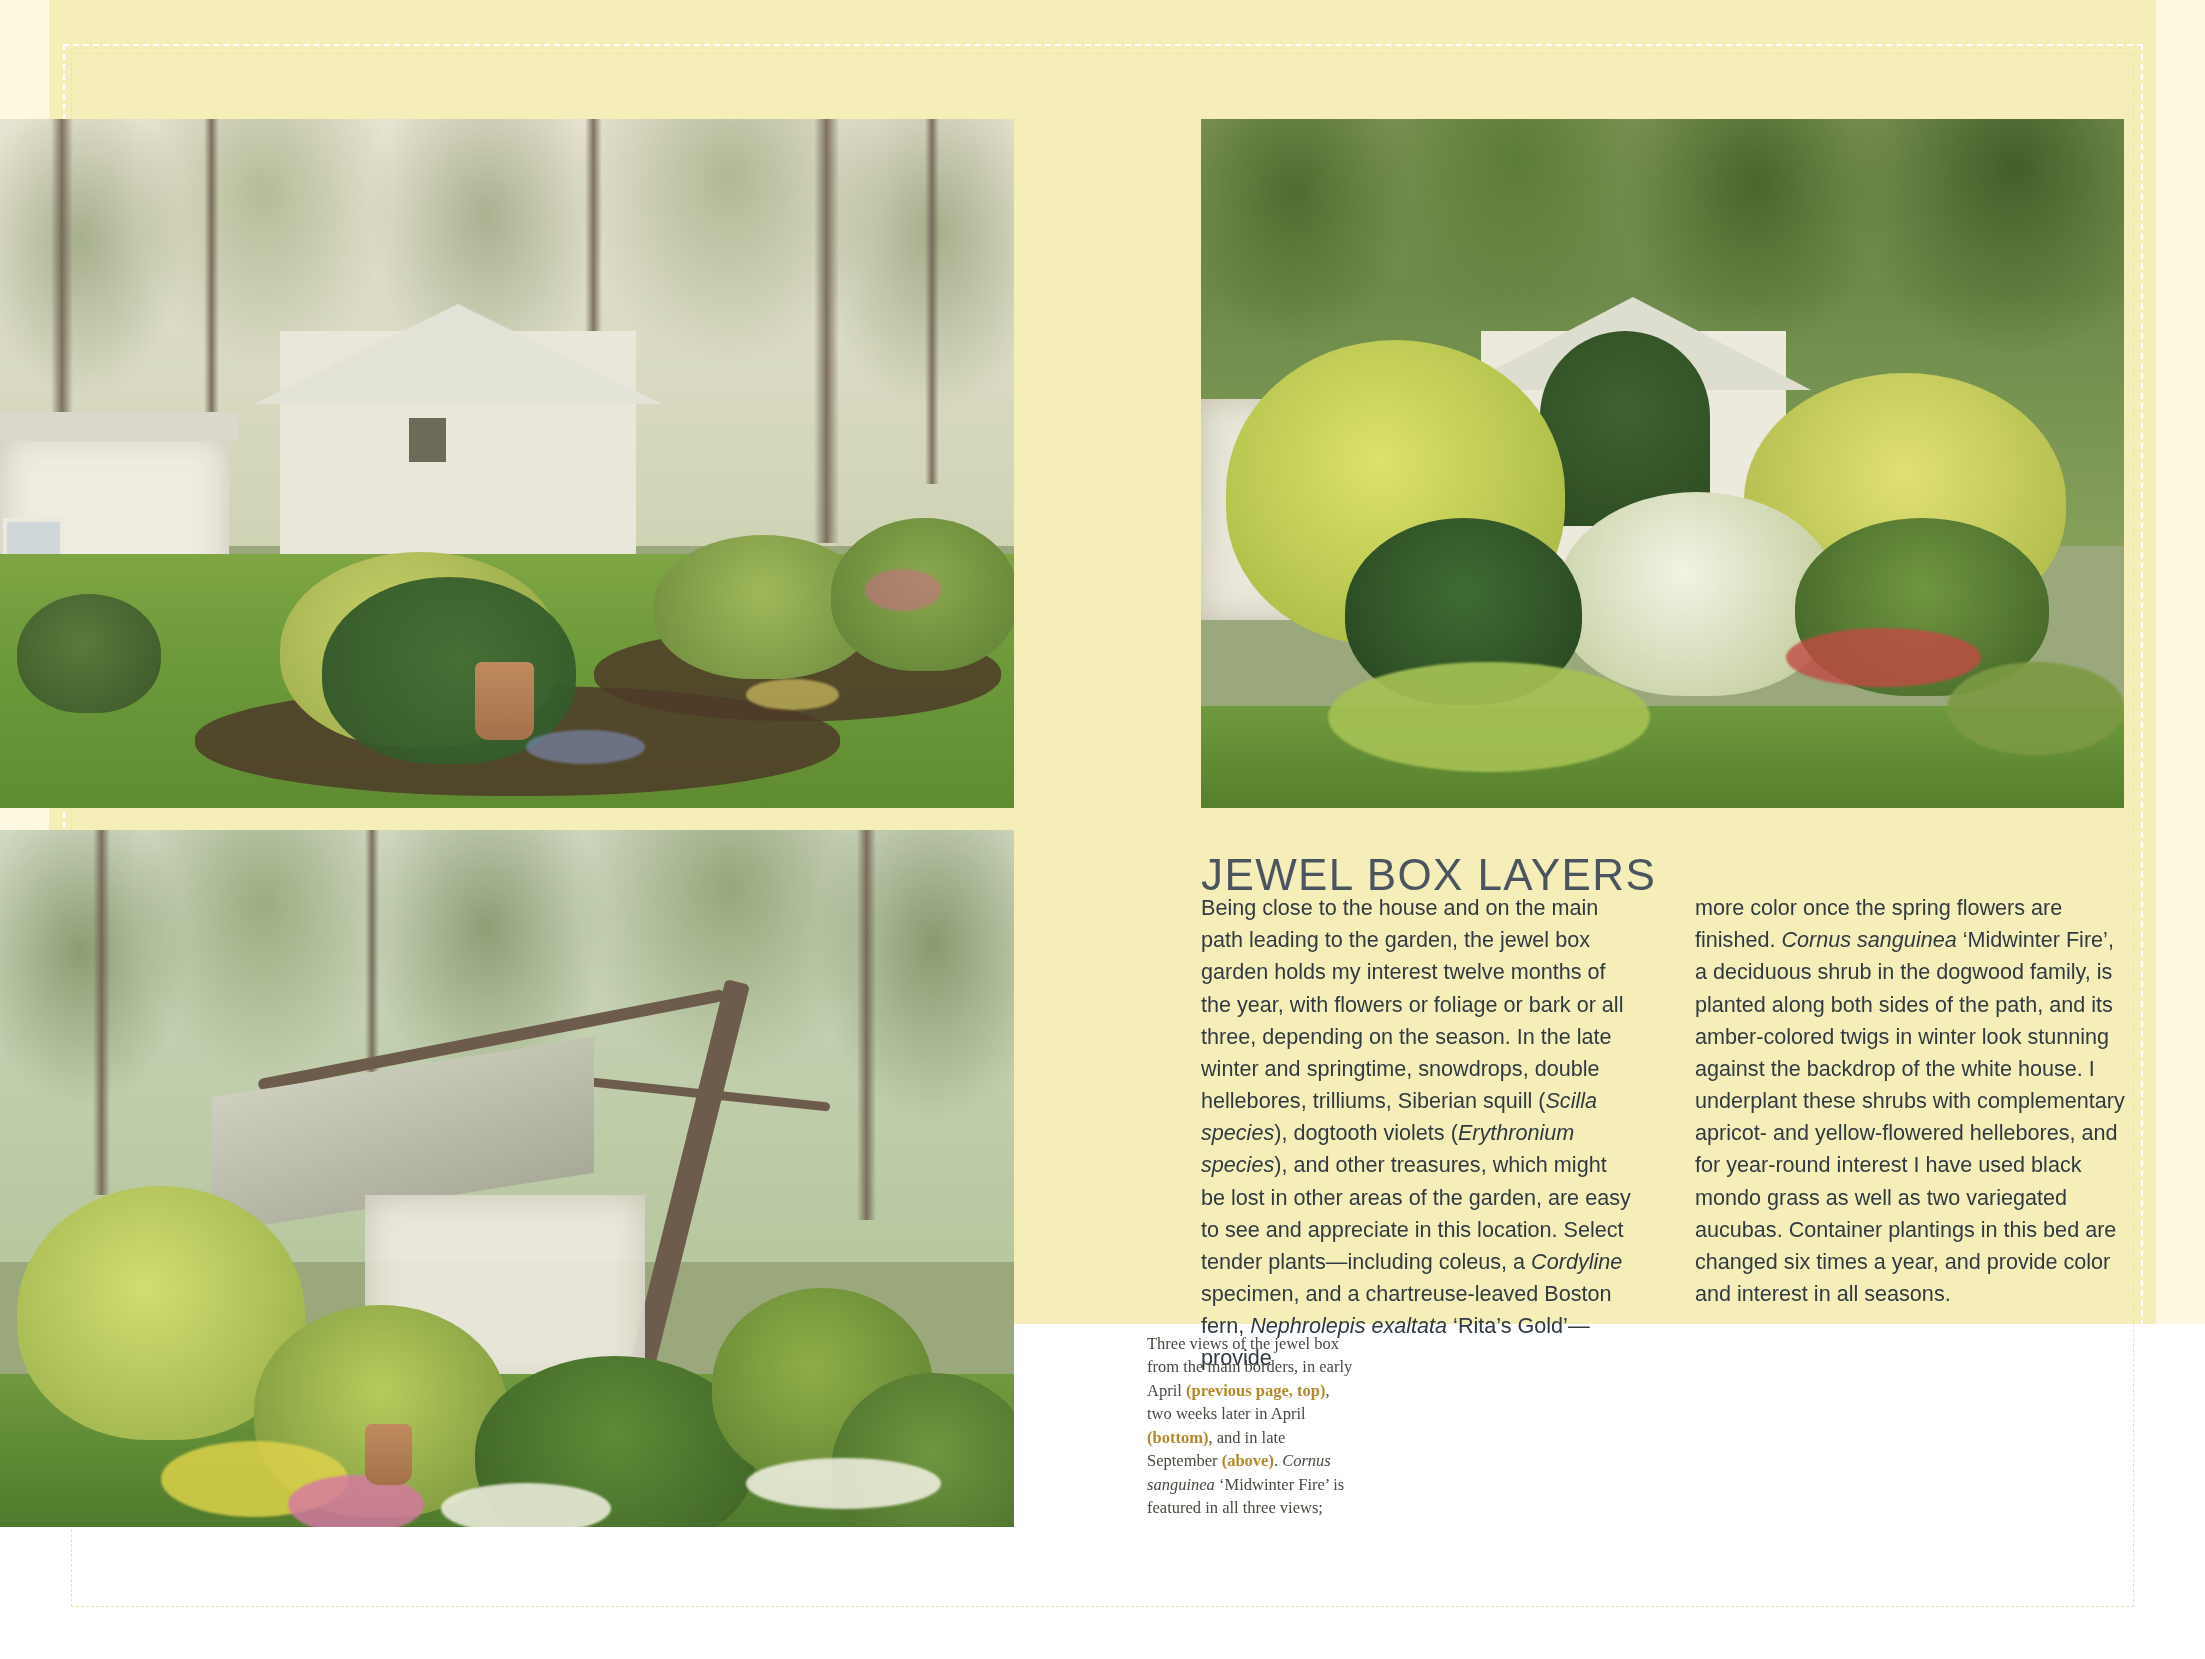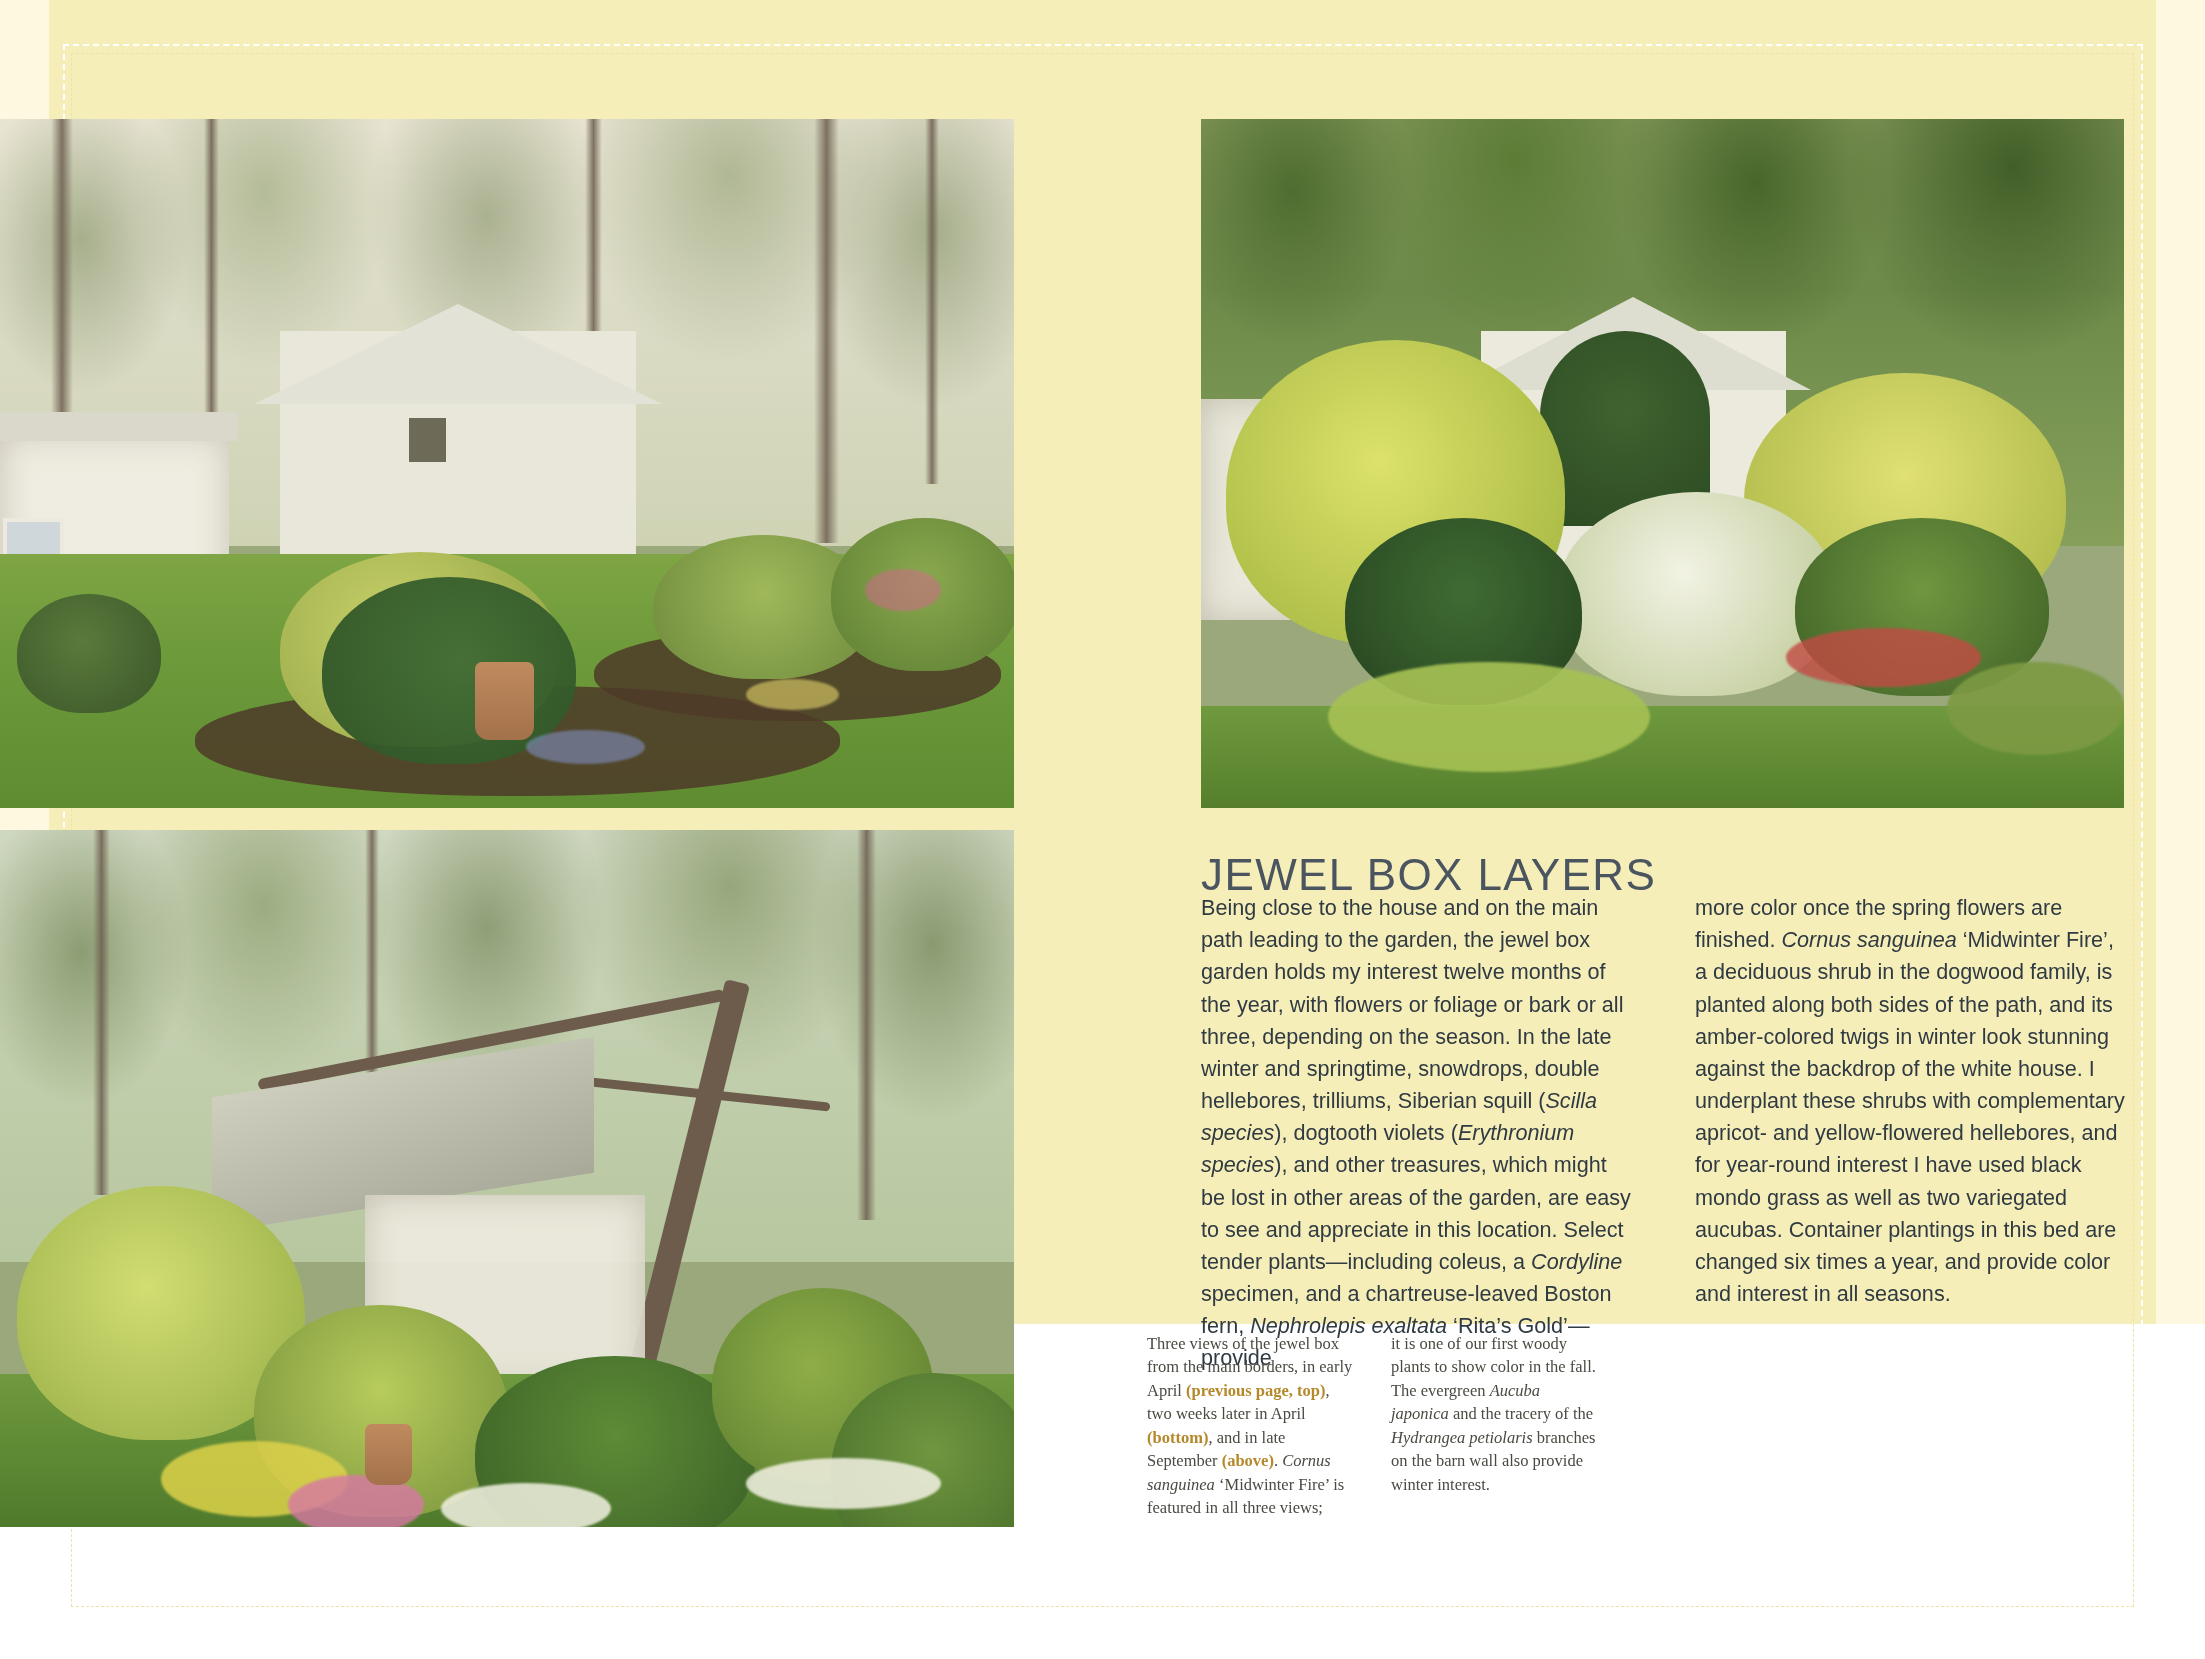--- a/index.html
+++ b/index.html
@@ -271,19 +271,16 @@
     </div>
     <div class="body-col">
       more color once the spring flowers are finished. <em>Cornus sanguinea</em> ‘Midwinter Fire’, a deciduous shrub in the dogwood family, is planted along both sides of the path, and its amber-colored twigs in winter look stunning against the backdrop of the white house. I underplant these shrubs with complementary apricot- and yellow-flowered hellebores, and for year-round interest I have used black mondo grass as well as two variegated aucubas. Container plantings in this bed are changed six times a year, and provide color and interest in all seasons.
     </div>
   </div>
 
   <div class="caption-wrap">
     <div class="caption-col">
       Three views of the jewel box from the main borders, in early April <span class="cap-hl">(previous page, top)</span>, two weeks later in April <span class="cap-hl">(bottom)</span>, and in late September <span class="cap-hl">(above)</span>. <em>Cornus sanguinea</em> ‘Midwinter Fire’ is featured in all three views;
     </div>
-    <div class="caption-col">
-      it is one of our first woody plants to show color in the fall. The evergreen <em>Aucuba japonica</em> and the tracery of the <em>Hydrangea petiolaris</em> branches on the barn wall also provide winter interest.
-    </div>
   </div>
 
 </div>
 
 
 </body></html>

